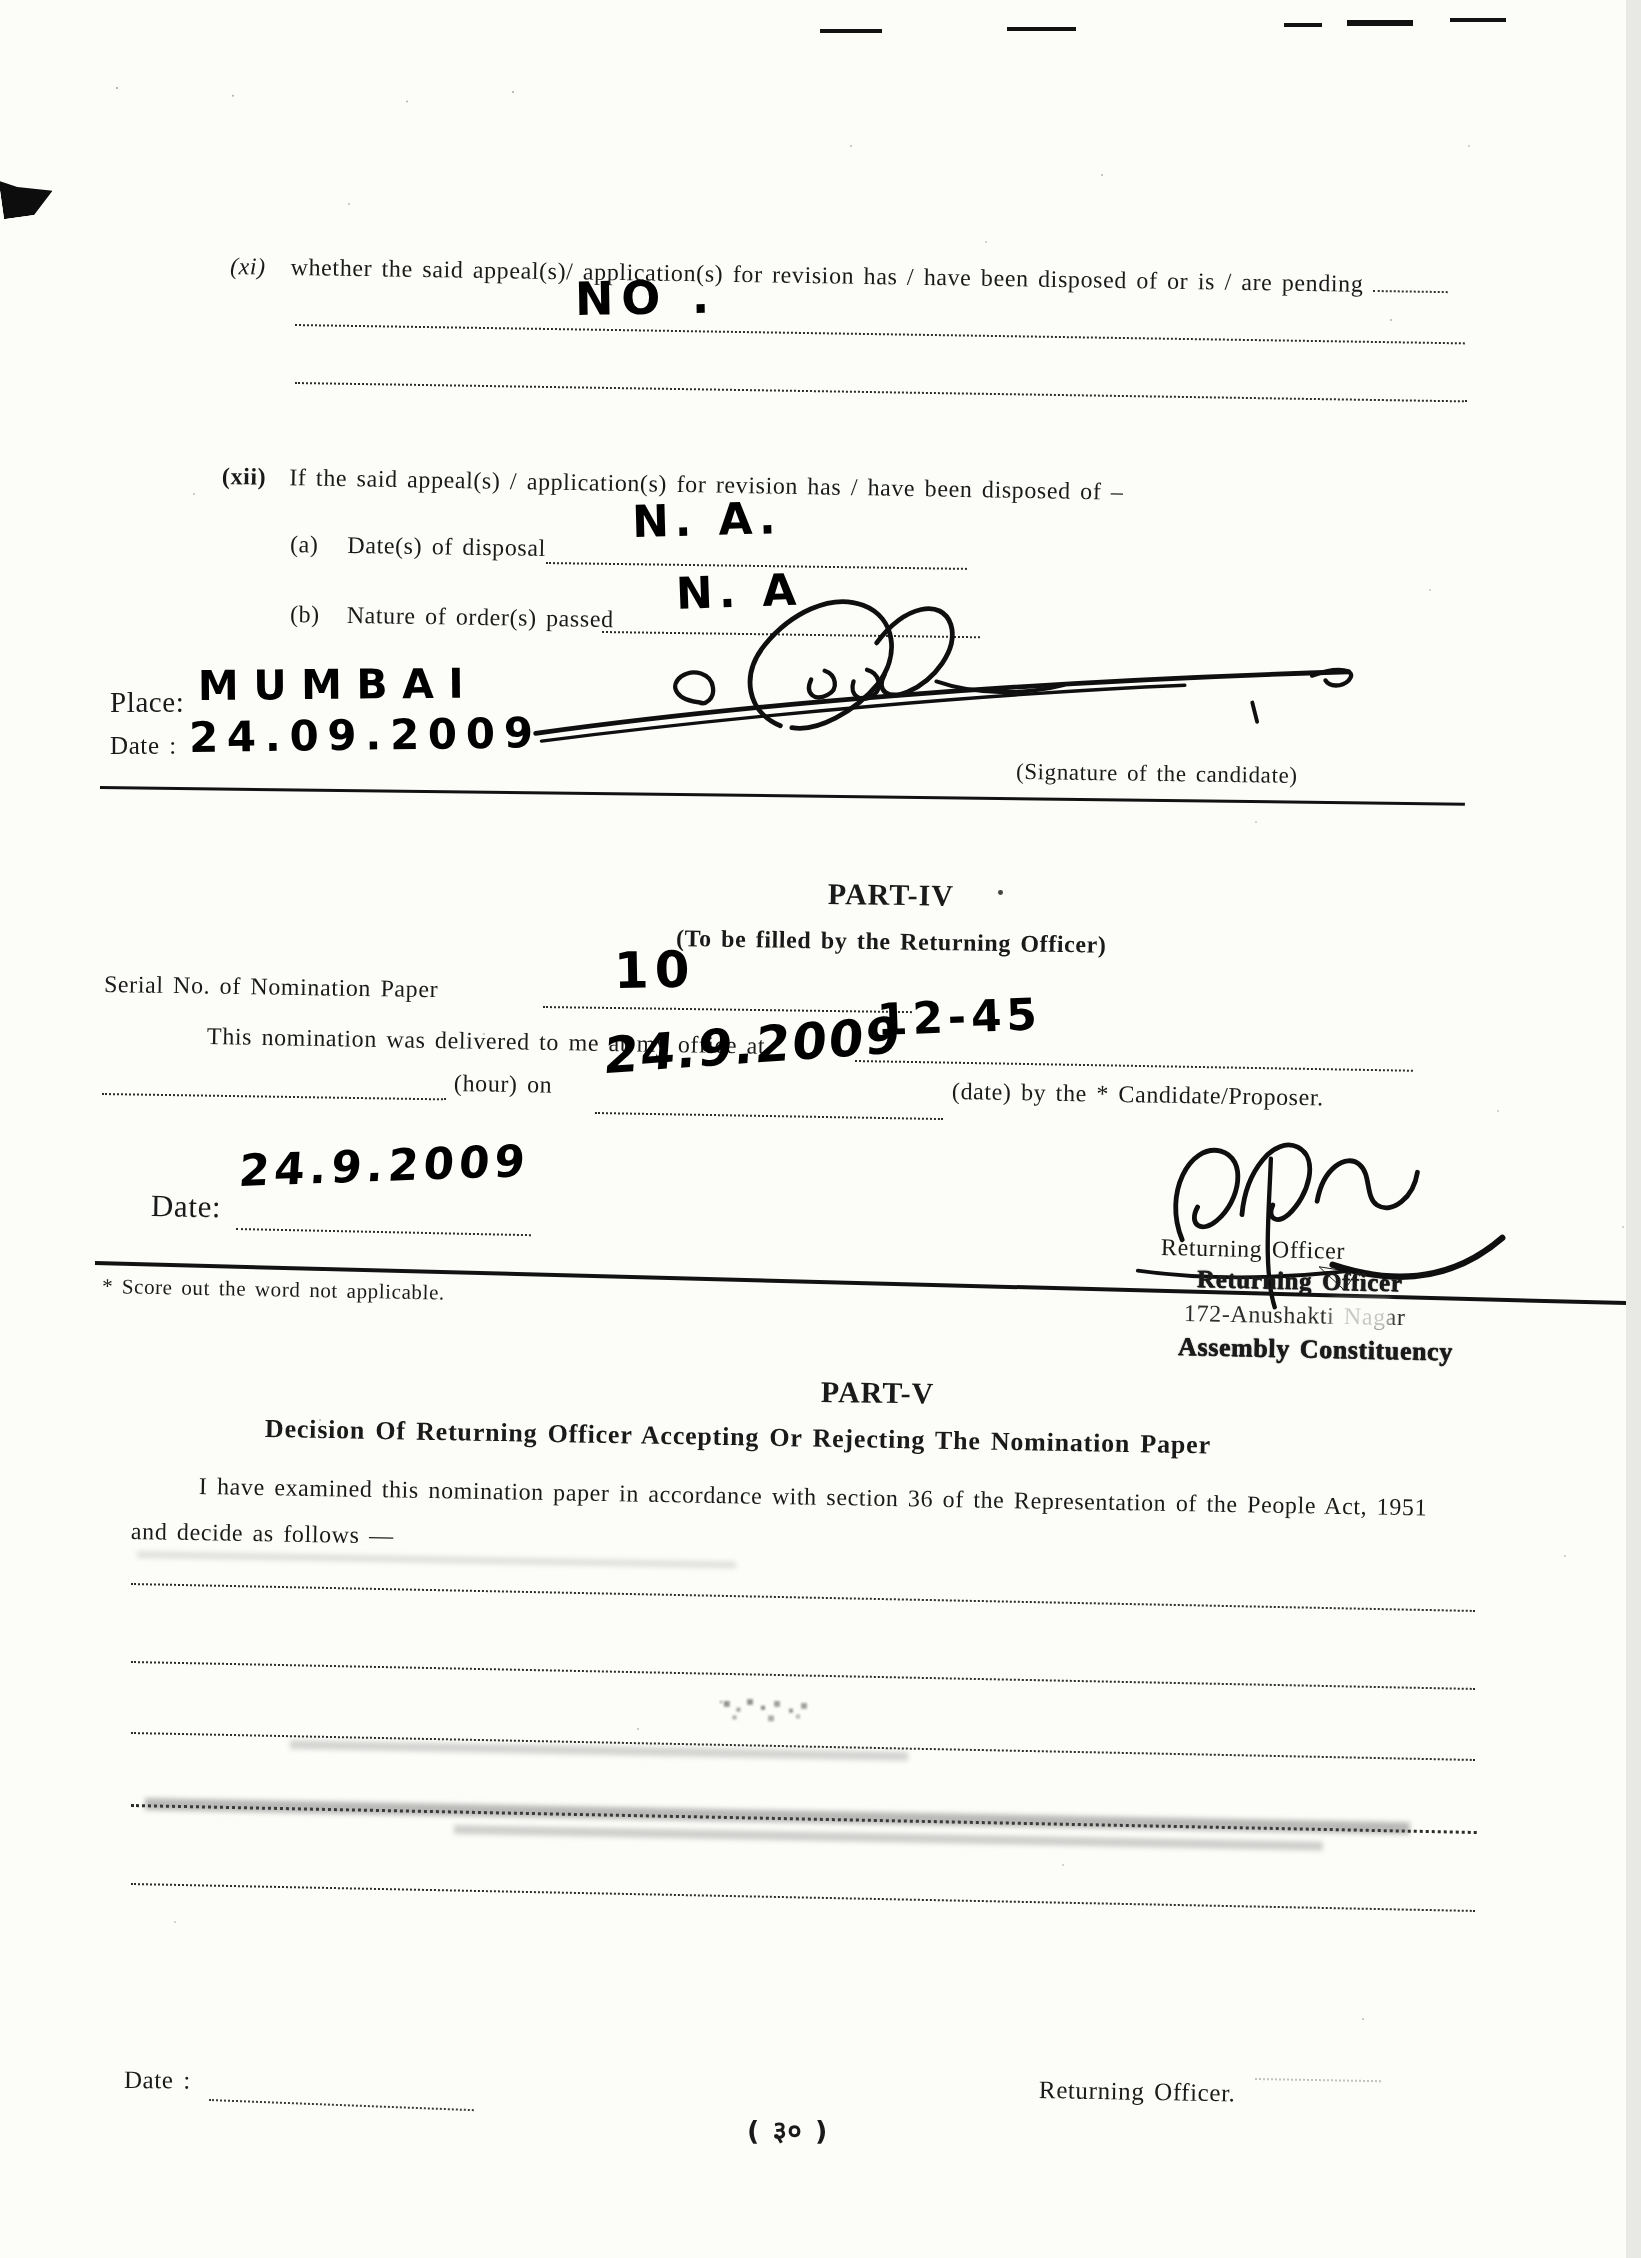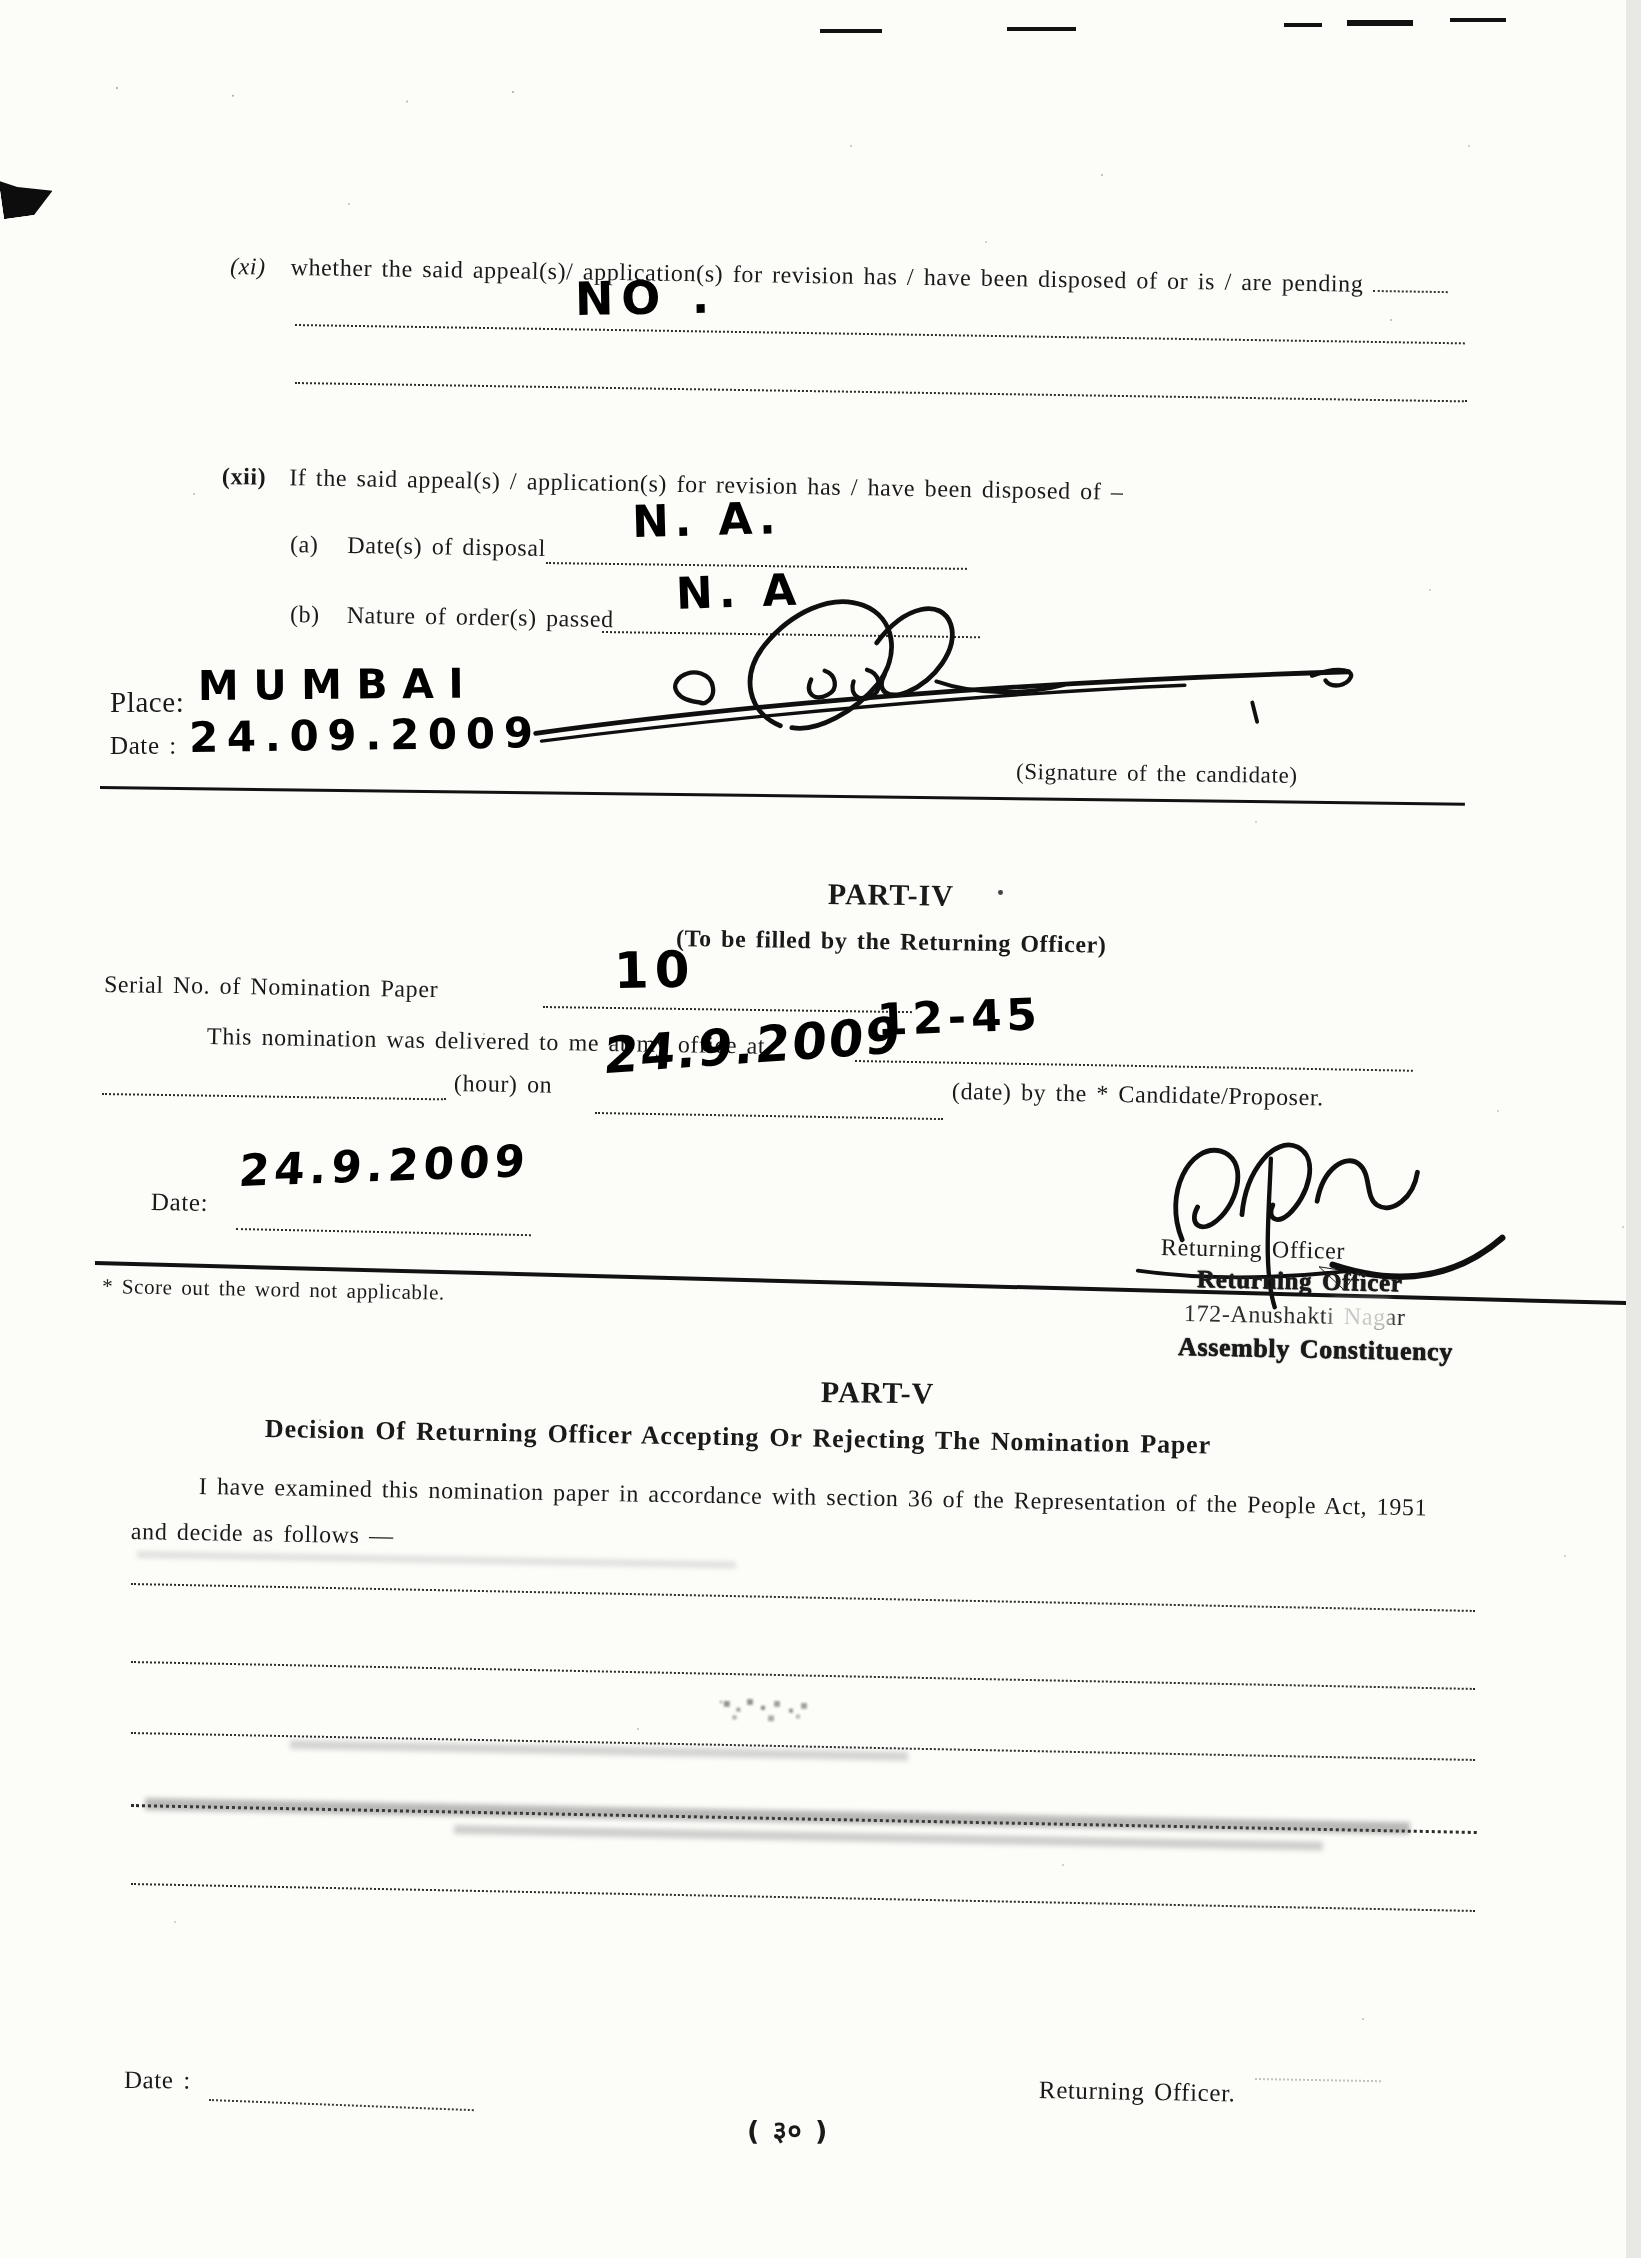--- a/index.html
+++ b/index.html
@@ -100,21 +100,21 @@
   <div class="abs txt" style="left:207px;top:1023px;font-size:24px;transform:rotate(1deg);">This nomination was delivered to me at my office at</div>
   <div class="abs dot" style="left:855px;top:1060px;width:558px;transform:rotate(1deg);"></div>
   <div class="abs hw" style="left:877px;top:994px;font-size:44px;letter-spacing:4.8px;transform:rotate(-2deg);">12-45</div>
 
   <div class="abs dot" style="left:102px;top:1093px;width:344px;transform:rotate(.9deg);"></div>
   <div class="abs txt" style="left:454px;top:1070px;font-size:24px;transform:rotate(1deg);">(hour) on</div>
   <div class="abs dot" style="left:595px;top:1112px;width:348px;transform:rotate(1deg);"></div>
   <div class="abs hw" style="left:604px;top:1027px;font-size:50px;letter-spacing:1.9px;transform:rotate(-4deg) skewX(-8deg);">24.9.2009</div>
   <div class="abs txt" style="left:952px;top:1078px;font-size:24px;transform:rotate(1deg);">(date) by the * Candidate/Proposer.</div>
 
-  <div class="abs txt" style="left:151px;top:1188px;font-size:25px;transform:rotate(1deg);">Date:</div>
+  <div class="abs txt" style="left:151px;top:1188px;font-size:31px;transform:rotate(1deg);">Date:</div>
   <div class="abs hw" style="left:239px;top:1145px;font-size:44px;letter-spacing:4.8px;transform:rotate(-2deg) skewX(-6deg);">24.9.2009</div>
   <div class="abs dot" style="left:236px;top:1228px;width:295px;transform:rotate(1.2deg);"></div>
 
   <svg class="abs sig" style="left:1128px;top:1126px;" width="386" height="188" viewBox="0 0 400 195">
     <path d="M56,118 C36,70 64,18 96,26 C124,34 116,78 92,98 C76,112 62,102 72,84" stroke-width="5"></path>
     <path d="M118,92 C122,46 152,10 176,22 C198,33 188,72 166,92 C154,102 144,96 150,82" stroke-width="5"></path>
     <path d="M196,78 C202,44 226,28 240,40 C252,50 246,74 258,82 C274,92 296,74 300,48" stroke-width="5"></path>
     <path d="M148,34 C146,90 140,150 152,188" stroke-width="4.5"></path>
     <path d="M10,150 C80,160 160,158 232,150" stroke-width="4"></path>
     <path d="M212,144 C284,168 342,156 388,116" stroke-width="6.5"></path>

